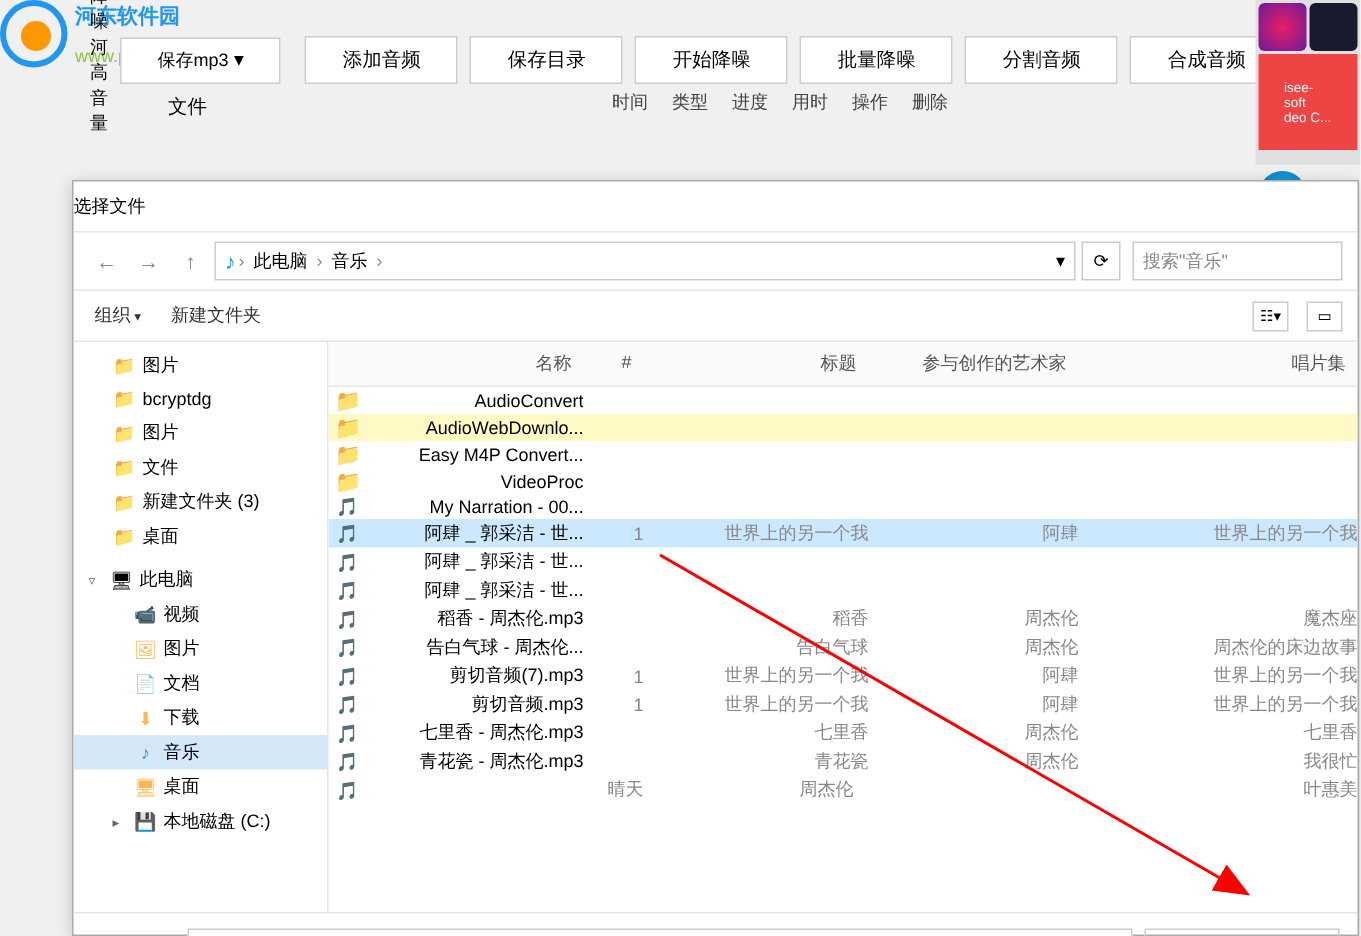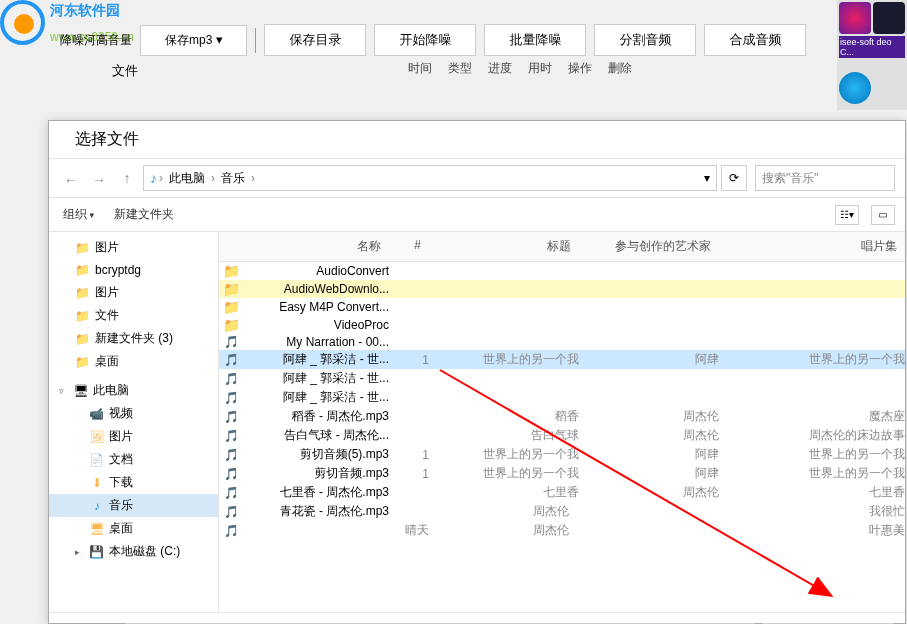--- a/index.html
+++ b/index.html
@@ -24,21 +24,21 @@
     .desk-icon.dark { background: #1a1a2e; }
     .desk-icon.blue { background: radial-gradient(#29b6f6, #0277bd); border-radius: 50%; }
     
     
     .column-headers { position: absolute; top: 56px; left: 100px; right: 80px; height: 24px; display: flex; color: #444; padding-left: 20px; }
     .col-header { padding: 4px 8px; }
     .file-label { position: absolute; top: 62px; left: 112px; font-size: 13px; }
     
     
     .file-dialog { position: absolute; left: 48px; top: 120px; width: 858px; height: 504px; background: #fff; border: 1px solid #aaa; box-shadow: 0 2px 10px rgba(0,0,0,.2); }
-    .dialog-title { padding: 8px 26px; font-size: 16px; border-bottom: 1px solid #e5e5e5; font-family: Liberation Mono, monospace; }
+    .dialog-title { padding: 8px 0; font-size: 12px; border-bottom: 1px solid #e5e5e5; font-family: Liberation Mono, monospace; }
     
     
     .breadcrumb-row { display: flex; align-items: center; padding: 6px 10px; gap: 4px; border-bottom: 1px solid #e5e5e5; }
     .nav-arrow { width: 24px; height: 24px; display: flex; align-items: center; justify-content: center; color: #888; cursor: pointer; font-size: 14px; }
     .breadcrumb-path { flex: 1; border: 1px solid #ccc; height: 26px; display: flex; align-items: center; padding: 0 6px; gap: 2px; }
     .bc-item { padding: 2px 4px; cursor: pointer; }
     .bc-sep { color: #888; }
     .music-icon { color: #2196F3; font-size: 14px; }
     .refresh-btn { width: 26px; height: 26px; border: 1px solid #ccc; display: flex; align-items: center; justify-content: center; cursor: pointer; }
     .search-box { width: 140px; height: 26px; border: 1px solid #ccc; padding: 0 6px; display: flex; align-items: center; color: #888; margin-left: 4px; }
@@ -101,33 +101,34 @@
 <div class="watermark-logo">
     <div class="logo-circle"></div>
   </div>
 <div class="watermark-text">河东软件园</div>
 <div class="watermark-url">www.pc0359.cn</div>
 
 <div class="main-toolbar">
   <span>降噪河高音量</span>
   <button class="toolbar-btn"><span>保存mp3</span> ▾</button>
   <div class="toolbar-sep"></div>
+  <button class="toolbar-btn">添加音频</button>
   <button class="toolbar-btn">保存目录</button>
   <button class="toolbar-btn">开始降噪</button>
   <button class="toolbar-btn">批量降噪</button>
   <button class="toolbar-btn">分割音频</button>
   <button class="toolbar-btn">合成音频</button>
 </div>
 
 <div class="desktop-icons">
   <div style="display:flex;gap:2px">
       <div class="desk-icon purple"></div>
       <div class="desk-icon dark"></div>
     </div>
-  <div style="font-size:9px;color:#fff;background:#4c1d95;padding:1px">isee-soft deo C...</div>
+  <div style="font-size:9px;color:#fff;background:#ef4444;padding:17px">isee-soft deo C...</div>
   <div style="display:flex;gap:2px;margin-top:12px">
       <div class="desk-icon blue"></div>
     </div>
 </div>
 
 <div class="file-label">文件</div>
 <div class="column-headers" style="left:380px">
   <span class="col-header">时间</span>
   <span class="col-header">类型</span>
   <span class="col-header">进度</span>
@@ -338,21 +339,21 @@
             <div class="fr-name">告白气球 - 周杰伦...</div>
             <div class="fr-num"></div>
             <div class="fr-title">告白气球</div>
             <div class="fr-artist">周杰伦</div>
             <div class="fr-album">周杰伦的床边故事</div>
           </div>
           <div class="file-row">
             <div class="fr-icon">
               <span class="audio-ficon">🎵</span>
             </div>
-            <div class="fr-name">剪切音频(5).mp3</div>
+            <div class="fr-name">剪切音频(7).mp3</div>
             <div class="fr-num">1</div>
             <div class="fr-title">世界上的另一个我</div>
             <div class="fr-artist">阿肆</div>
             <div class="fr-album">世界上的另一个我</div>
           </div>
           <div class="file-row">
             <div class="fr-icon">
               <span class="audio-ficon">🎵</span>
             </div>
             <div class="fr-name">剪切音频.mp3</div>
@@ -370,20 +371,21 @@
             <div class="fr-title">七里香</div>
             <div class="fr-artist">周杰伦</div>
             <div class="fr-album">七里香</div>
           </div>
           <div class="file-row">
             <div class="fr-icon">
               <span class="audio-ficon">🎵</span>
             </div>
             <div class="fr-name">青花瓷 - 周杰伦.mp3</div>
             <div class="fr-num"></div>
+            <div class="fr-title">青花瓷</div>
             <div class="fr-artist">周杰伦</div>
             <div class="fr-album">我很忙</div>
           </div>
           <div class="file-row">
             <div class="fr-icon">
               <span class="audio-ficon">🎵</span>
             </div>
             <div class="fr-num"></div>
             <div class="fr-title">晴天</div>
             <div class="fr-artist">周杰伦</div>

